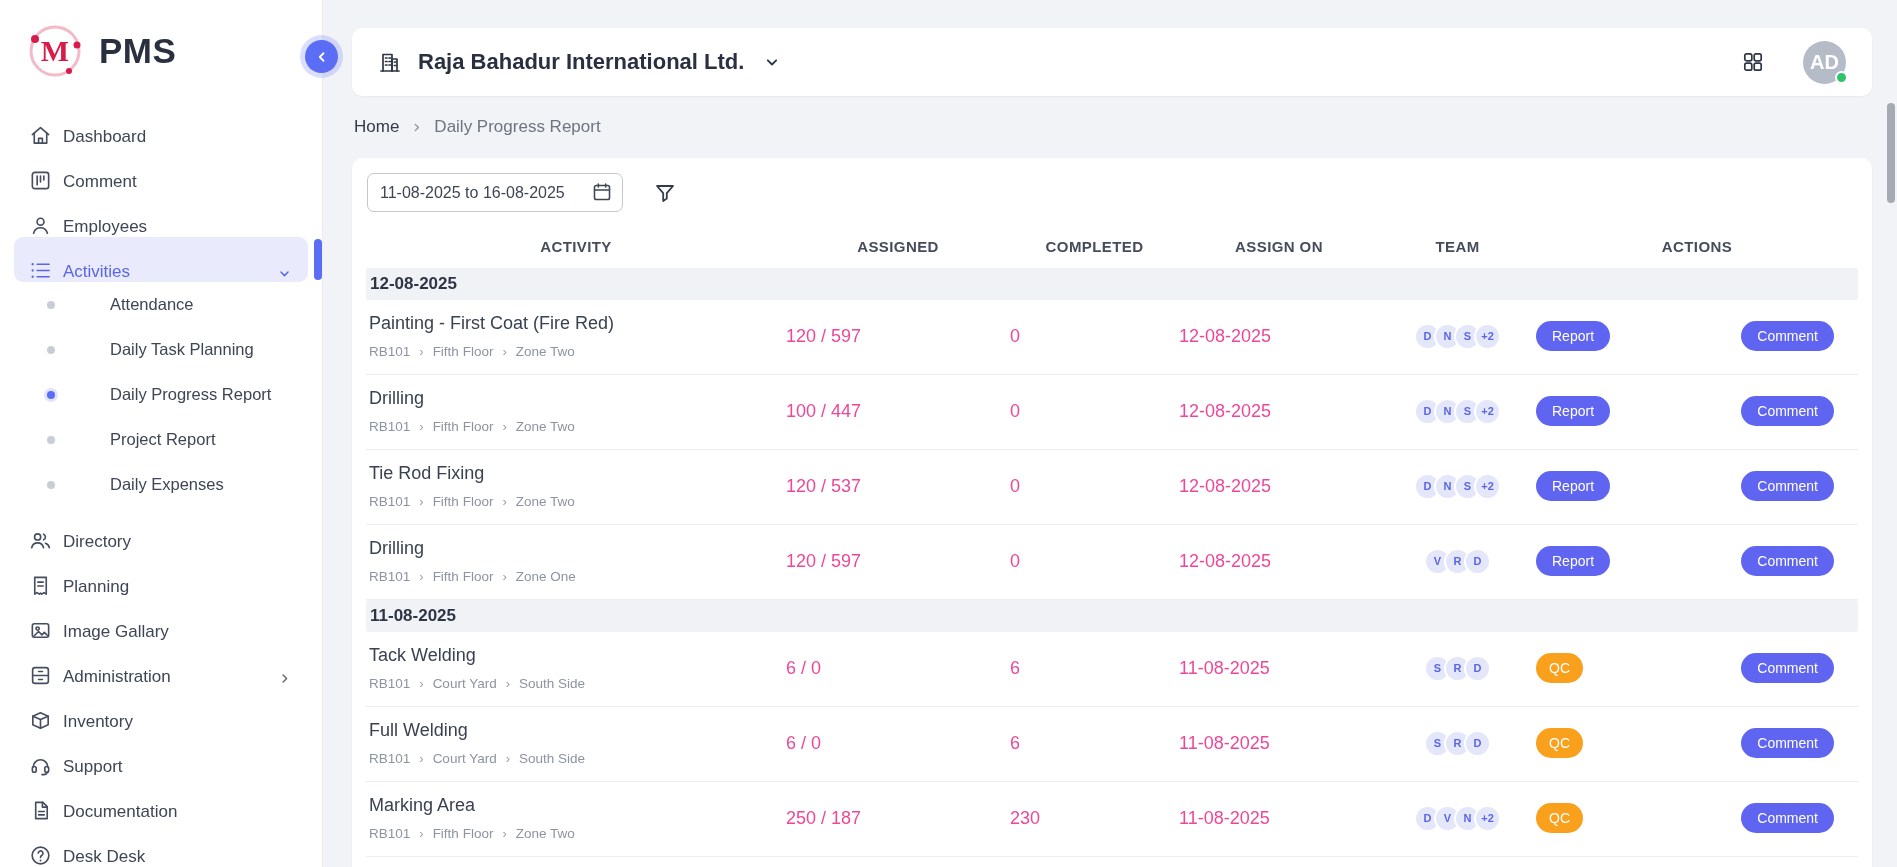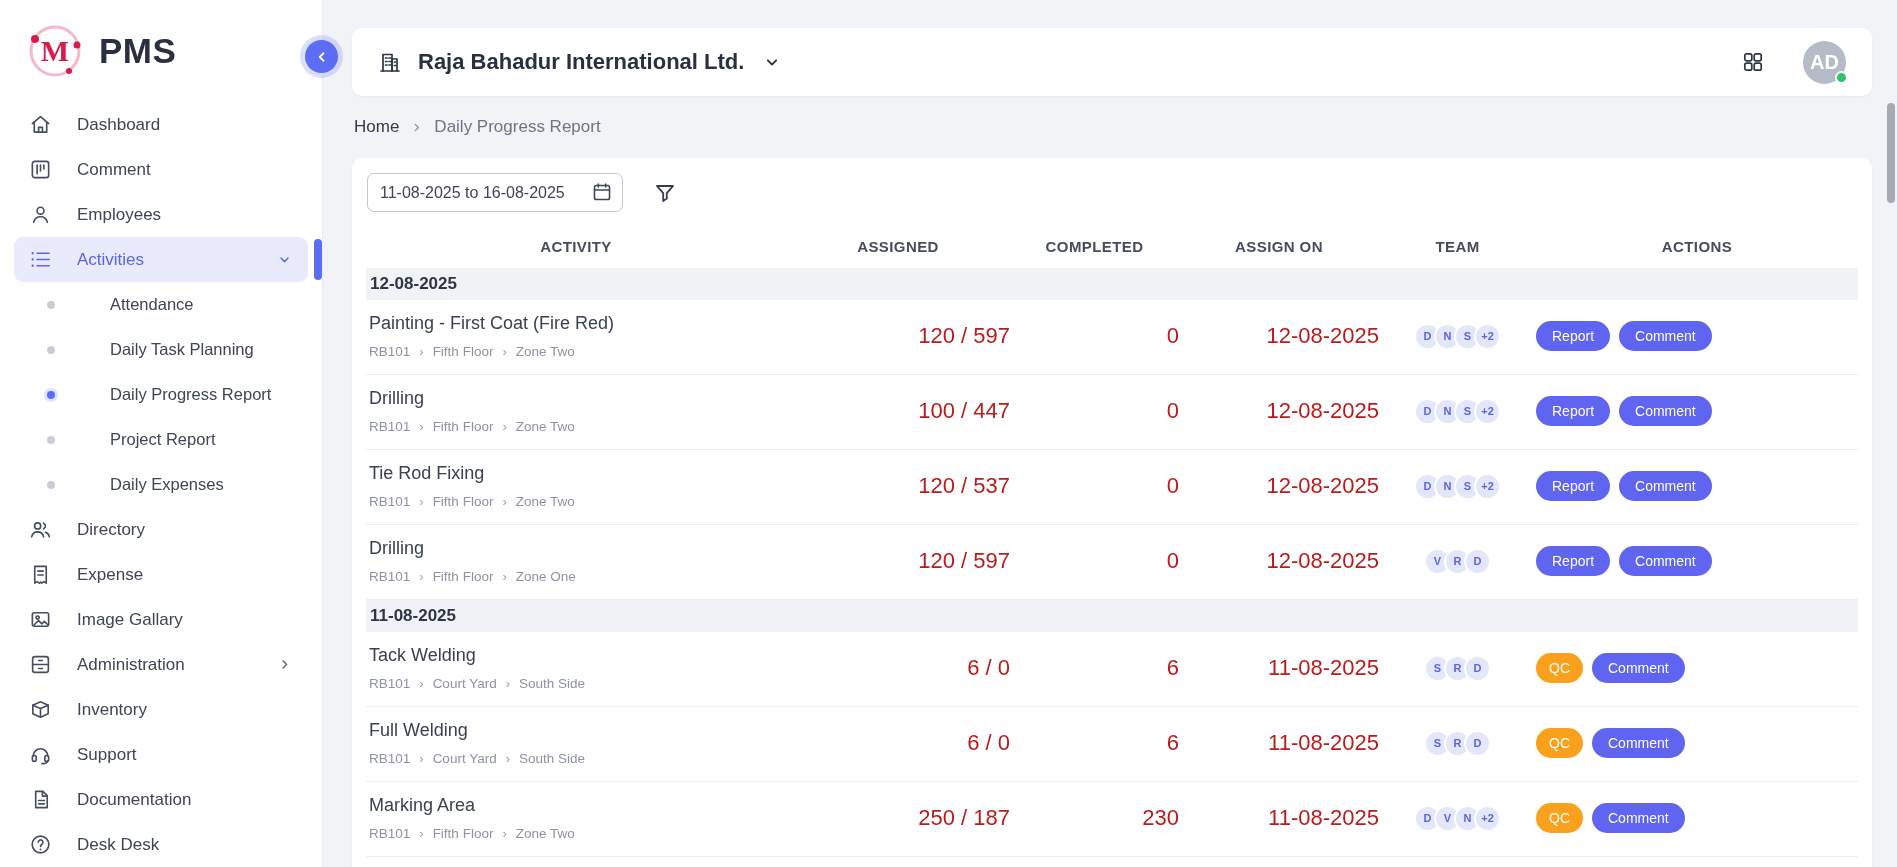--- a/index.html
+++ b/index.html
@@ -6,21 +6,21 @@
 html,body{width:1897px;height:867px;overflow:hidden;font-family:"Liberation Sans",sans-serif;background:#f2f3f7}
 button{font-family:inherit}
 .app{display:flex;width:100%;height:100%}
 
 .sidebar{width:323px;min-width:323px;background:#fff;border-right:1px solid #ededf1;position:relative;z-index:3}
 .logo-row{height:102px;display:flex;align-items:center;gap:15px;padding:0 26px}
 .logo-text{font-size:35px;font-weight:800;color:#2a3040;letter-spacing:.5px}
 .collapse-btn{position:absolute;top:40px;right:-16px;width:33px;height:33px;border-radius:50%;background:#5b6cf5;color:#fff;display:flex;align-items:center;justify-content:center;border:none;cursor:pointer;box-shadow:0 0 0 5px rgba(91,108,245,.22);z-index:6}
 .collapse-btn svg{width:18px;height:18px}
 .nav{padding:0 14px}
-.nav-item{height:45px;display:flex;align-items:center;gap:25px;padding:0 15px;border-radius:9px;color:#3e4554;font-size:17px;cursor:pointer;position:relative}
+.nav-item{height:45px;display:flex;align-items:flex-end;gap:11px;padding:0 15px;border-radius:9px;color:#3e4554;font-size:17px;cursor:pointer;position:relative}
 .nav-icon{width:23px;height:23px;color:#454d5f;flex:none;display:flex}
 .nav-icon svg,.icon svg{width:100%;height:100%}
 .nav-item.active{background:#e9ebfc;color:#5a66e3}
 .nav-item.active .nav-icon{color:#5a66e3}
 .nav-chevron{margin-left:auto;width:17px;height:17px;display:flex;color:#5f6674}
 .nav-item.active .nav-chevron{color:#5a66e3}
 .edge-bar{position:absolute;right:-14px;top:2px;width:8px;height:41px;border-radius:5px;background:#5b6cf5}
 .subnav-item{height:45px;display:flex;align-items:center;padding-left:33px;cursor:pointer}
 .subnav-bullet{width:8px;height:8px;border-radius:50%;background:#c9cdd6;flex:none}
 .subnav-item.active .subnav-bullet{background:#5b6cf5;box-shadow:0 0 0 3px rgba(91,108,245,.18)}
@@ -51,26 +51,26 @@
 .header-row,.table-row{display:grid;grid-template-columns:420px 224px 169px 200px 157px 1fr;align-items:center;margin:0 14px}
 .header-row{padding:12px 0 13px}
 .th{font-size:15px;font-weight:700;color:#454c5b;letter-spacing:.4px;text-align:center}
 .group-row{background:#f1f2f5;margin:0 14px;padding:6px 4px;border-radius:2px}
 .group-date{font-size:17px;font-weight:700;color:#2e3546}
 .table-row{border-bottom:1px solid #ededf1;padding:13px 0 15px}
 .cell-activity{padding-left:3px}
 .activity-title{font-size:18px;color:#3a4150}
 .activity-path{margin-top:10px;display:flex;align-items:center;gap:9px;font-size:13.5px;color:#8d93a0}
 .path-sep{font-size:13px;color:#9aa0ac;line-height:1}
-.cell-num{text-align:right;font-size:22px;color:#b91c1c}
+.cell-num{text-align:left;font-size:18px;color:#ec4899}
 .cell-team{display:flex;justify-content:center}
 .team-stack{display:flex}
 .chip{width:27px;height:27px;border-radius:50%;background:#e4e7fa;border:2px solid #fff;color:#5a66e3;font-size:11px;font-weight:700;display:flex;align-items:center;justify-content:center;cursor:pointer}
 .chip + .chip{margin-left:-7px}
-.cell-actions{display:flex;justify-content:flex-start;gap:9px;padding-right:24px}
+.cell-actions{display:flex;justify-content:space-between;gap:9px;padding-right:24px}
 .btn{border:none;color:#fff;font-size:14px;padding:7px 16px;border-radius:15px;cursor:pointer}
 .btn-primary{background:#5f64f1}
 .btn-warning{background:#f9a11c;padding:7px 13px}
 .scroll-thumb{position:fixed;top:103px;right:2px;width:8px;height:100px;border-radius:4px;background:#a6aab2;cursor:pointer}
 </style>
 </head>
 <body>
 
 <div class="app">
 
@@ -180,21 +180,21 @@
         <span class="nav-label">Directory</span>
       </div>
 
       <div class="nav-item">
         <span class="nav-icon">
             <svg viewBox="0 0 24 24" fill="none" stroke="currentColor" stroke-width="1.7" stroke-linecap="round" stroke-linejoin="round">
               <path d="M6 3.5h12V21l-2.4-1.6L13.2 21 12 20l-1.2 1-2.4-1.6L6 21z"></path>
               <path d="M9.2 8.5h5.6M9.2 12.5h5.6"></path>
             </svg>
           </span>
-        <span class="nav-label">Expense</span>
+        <span class="nav-label">Planning</span>
       </div>
 
       <div class="nav-item">
         <span class="nav-icon">
             <svg viewBox="0 0 24 24" fill="none" stroke="currentColor" stroke-width="1.7" stroke-linecap="round" stroke-linejoin="round">
               <rect x="3.5" y="5" width="17" height="14" rx="2"></rect>
               <circle cx="9" cy="10" r="1.7"></circle>
               <path d="m5.5 17.5 4.5-4.5 3.5 3.5 2.5-2.5 3 3"></path>
             </svg>
           </span>

